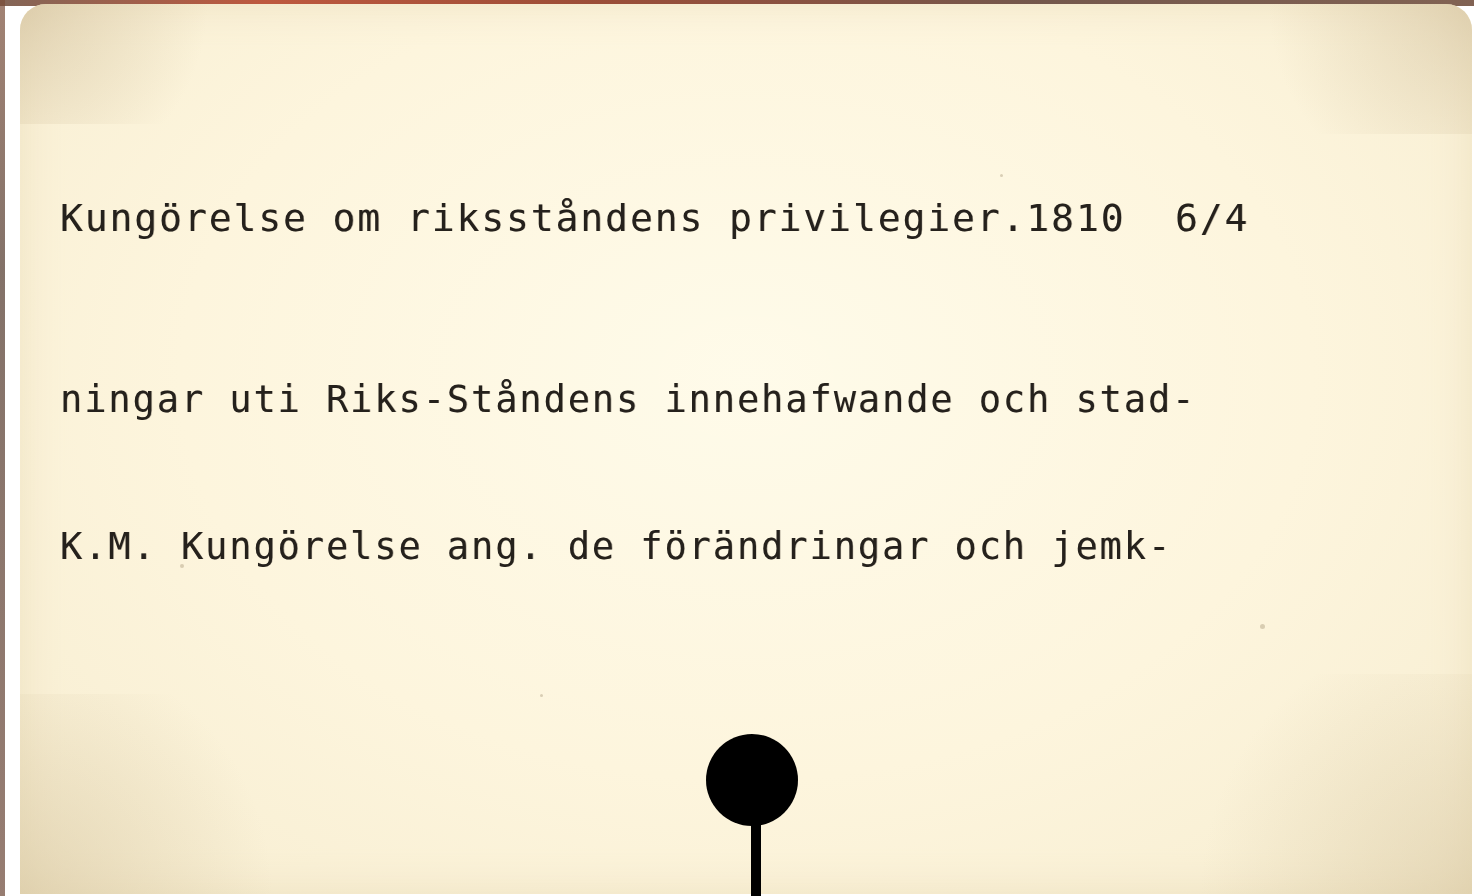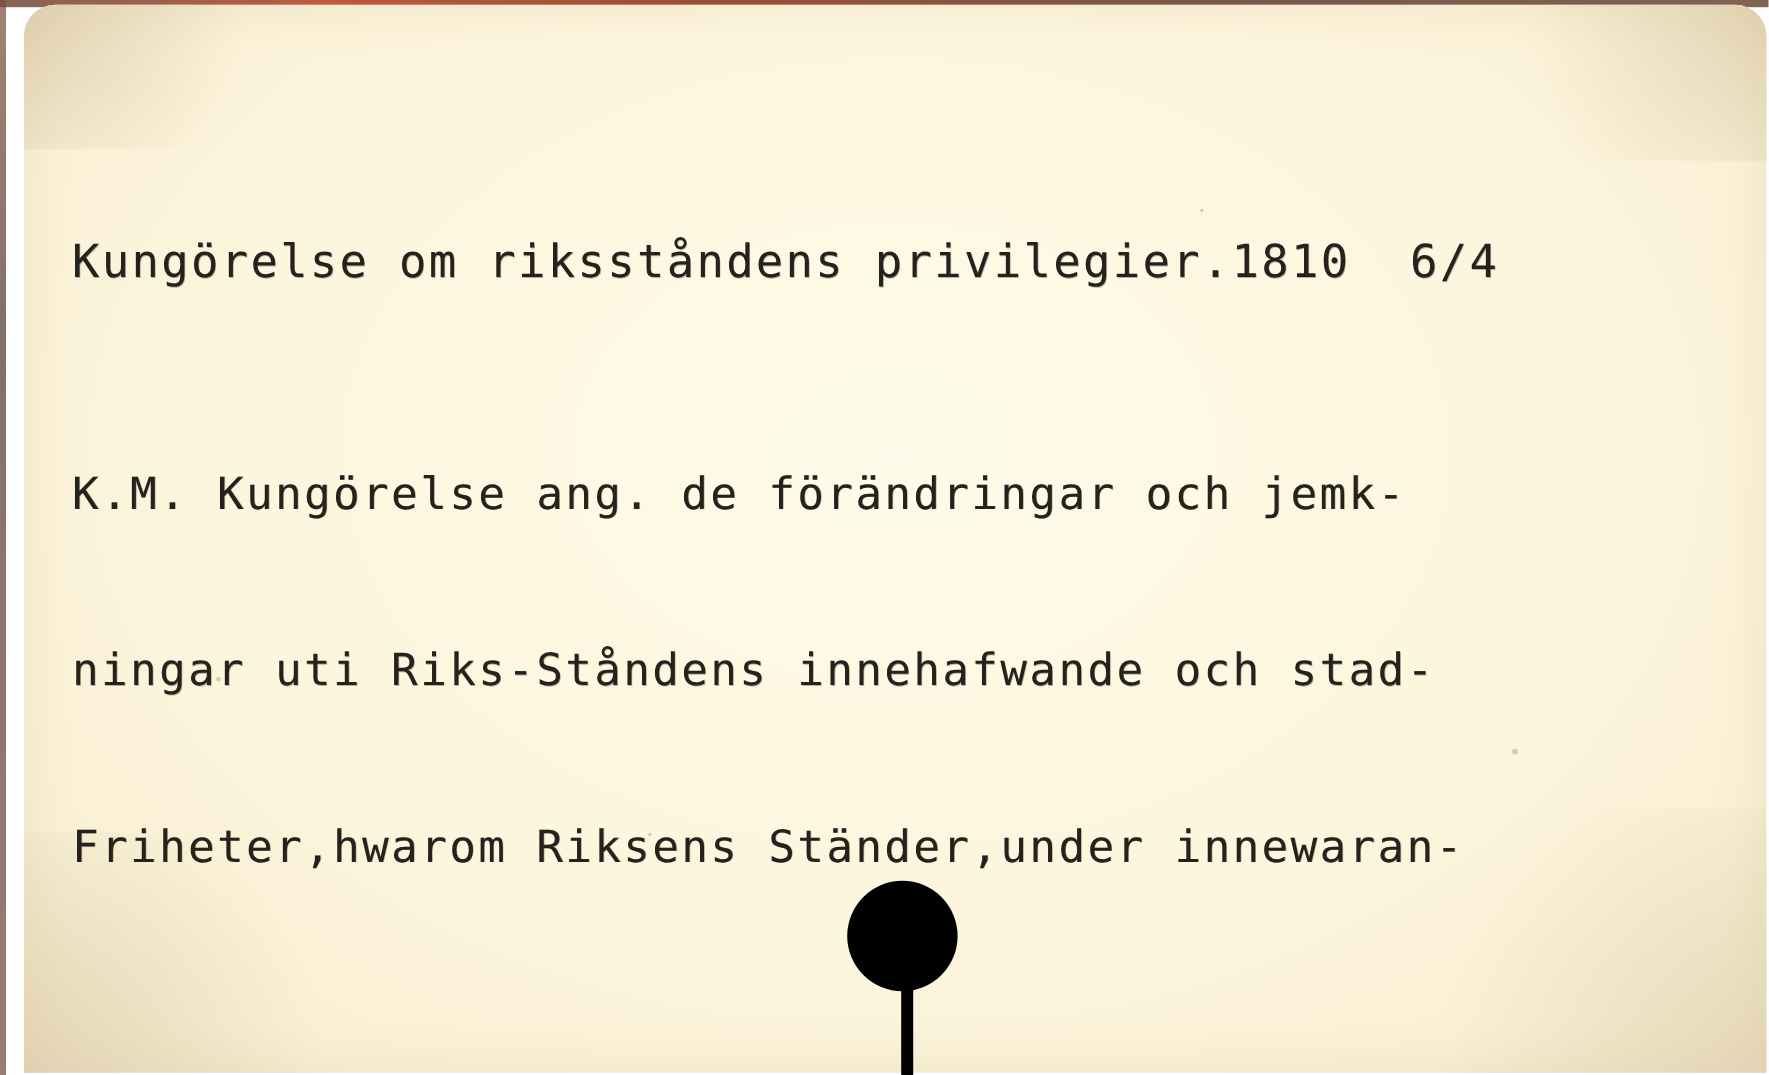--- a/index.html
+++ b/index.html
@@ -103,21 +103,21 @@
     font-size: 37px;
     letter-spacing: 2.0px;
     line-height: 49px;
     white-space: pre;
     text-shadow: 0.6px 0.4px 0 rgba(60,52,44,0.35);
   }
   .title-line {
     display: block;
     font-size: 38px;
     letter-spacing: 1.9px;
-    margin-bottom: 46px;
+    margin-bottom: 34px;
   }
   .body-line {
     display: block;
     font-size: 37px;
     letter-spacing: 1.9px;
   }
 
   
   .punch-hole {
     position: absolute;
@@ -159,23 +159,22 @@
     <div class="card-corner-bl"></div>
     <div class="card-corner-br"></div>
 
     <div class="speck" style="left:160px; top:560px; width:4px; height:4px;"></div>
     <div class="speck" style="left:1240px; top:620px; width:5px; height:5px;"></div>
     <div class="speck" style="left:980px; top:170px; width:3px; height:3px;"></div>
     <div class="speck" style="left:520px; top:690px; width:3px; height:3px;"></div>
 
     <div class="typed">
       <span class="title-line">Kungörelse om riksståndens privilegier.1810  6/4</span>
+      <span class="body-line">ningar uti Riks-Ståndens innehafwande och stad-</span>
       <span class="body-line">K.M. Kungörelse ang. de förändringar och jemk-</span>
-      <span class="body-line">ningar uti Riks-Ståndens innehafwande och stad-</span>
-      <span class="body-line">Friheter,hwarom Riksens Ständer,under innewaran-</span>
       
     </div>
 
     <div class="punch-hole"></div>
     <div class="punch-slot"></div>
   </div>
 
 </div>
 
 </body></html>

